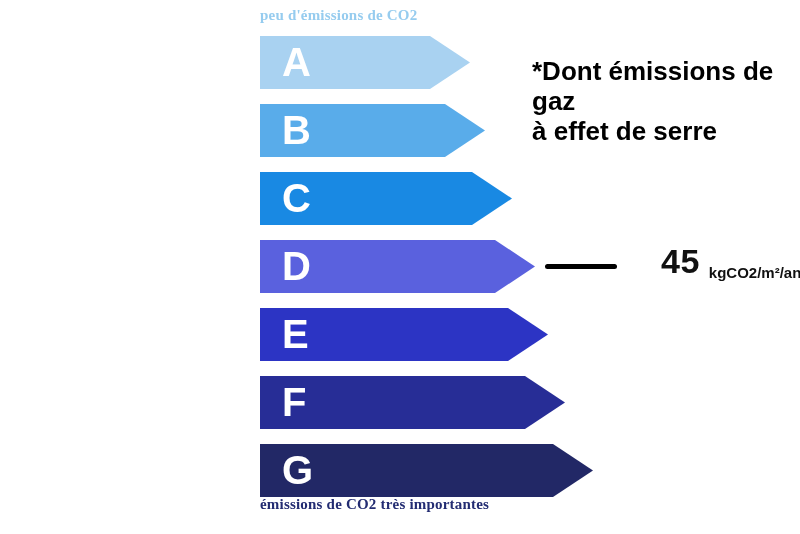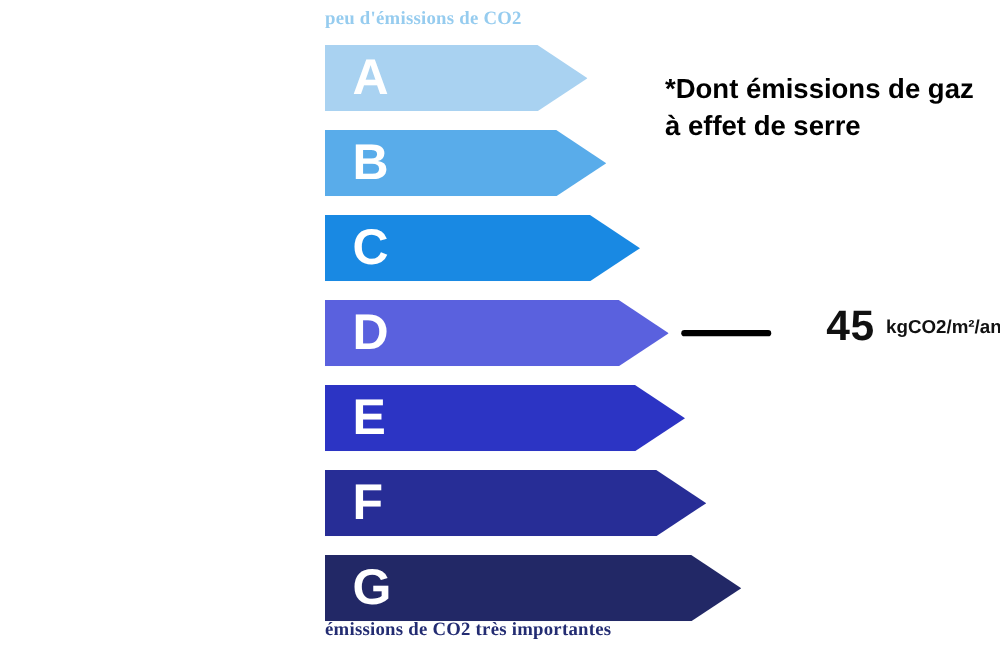--- a/index.html
+++ b/index.html
@@ -39,40 +39,40 @@
     font-family: "Liberation Sans", sans-serif;
   }
 
   #note {
     position: absolute;
     left: 532px;
     top: 56px;
     width: 260px;
     color: #000000;
     font-weight: bold;
-    font-size: 22px;
+    font-size: 26px;
     line-height: 30px;
     white-space: pre-line;
   }
 
   #indicator-line {
     position: absolute;
     left: 545px;
     top: 264px;
     width: 72px;
     height: 5px;
     background: #000000;
     border-radius: 3px;
   }
   #indicator-value-group {
     position: absolute;
     left: 661px;
     top: 242px;
     display: flex;
-    align-items: center;
+    align-items: flex-end;
     color: #111111;
   }
   #indicator-value {
     font-size: 34px;
     font-weight: 600;
     letter-spacing: 0.5px;
   }
   #indicator-unit {
     font-size: 15px;
     font-weight: 700;

